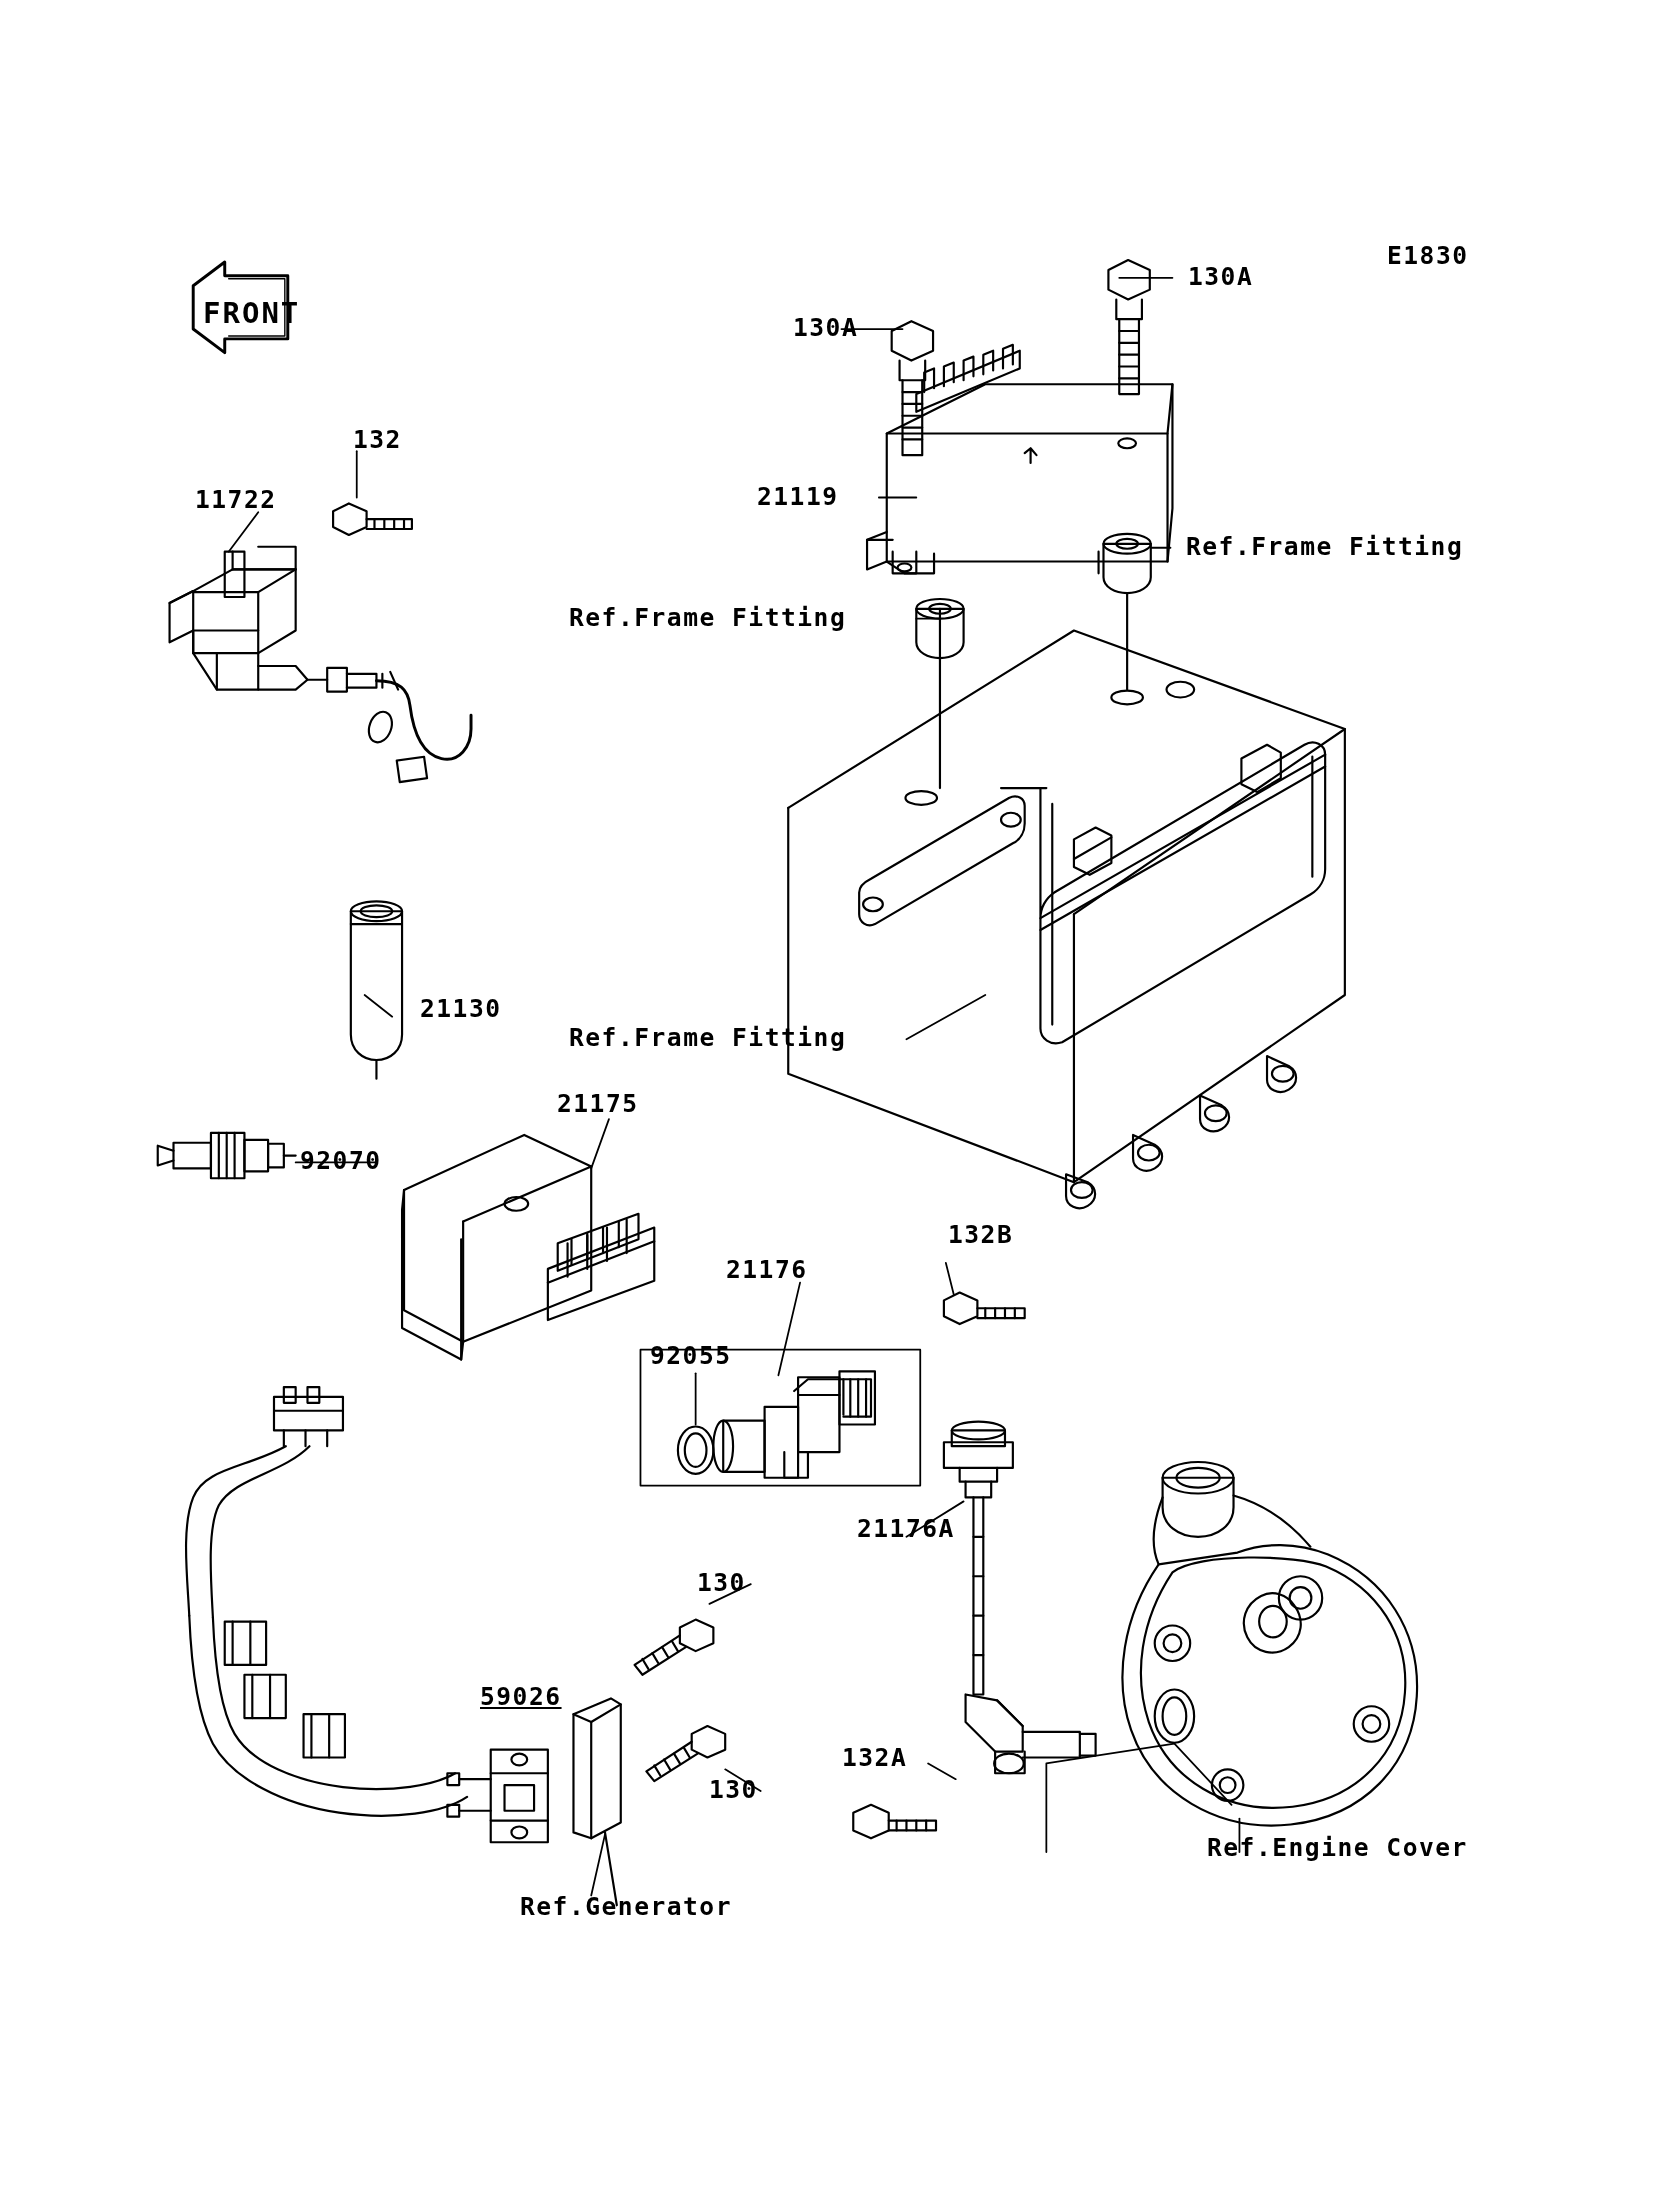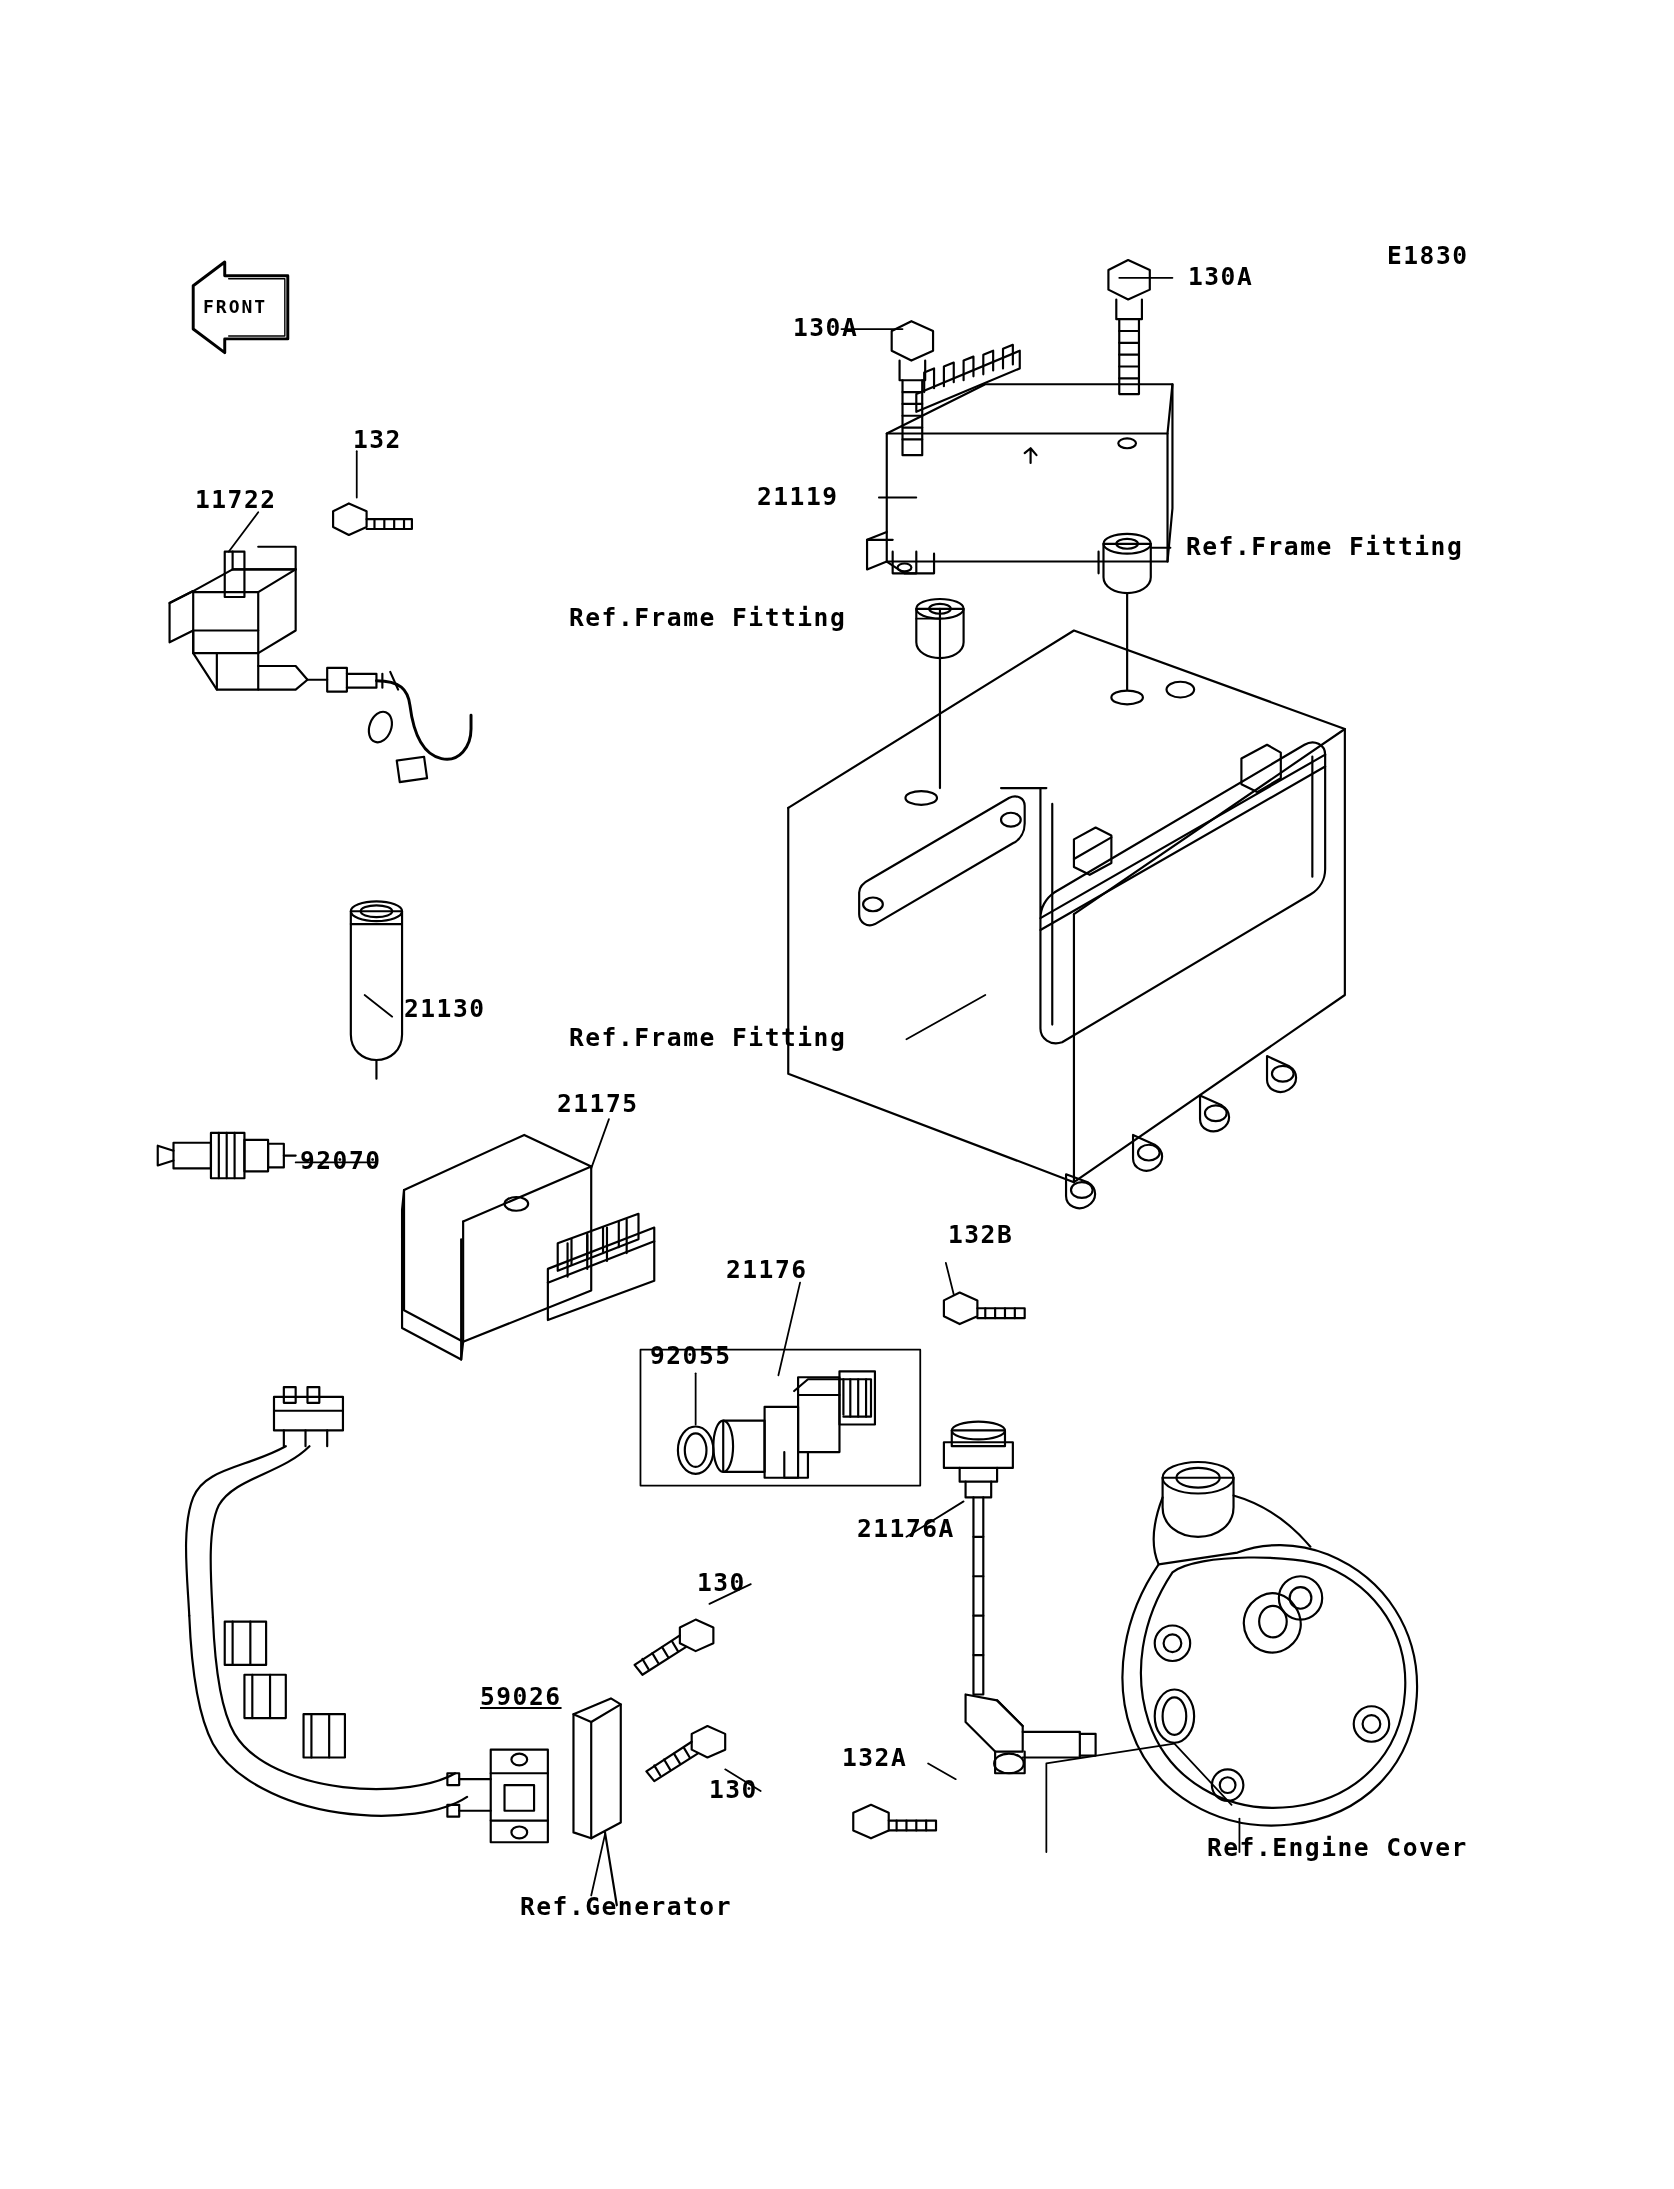--- a/index.html
+++ b/index.html
@@ -34,21 +34,21 @@
     top: 0;
     width: 1675px;
     height: 2190px;
   }
   .front-text {
     position: absolute;
     left: 203px;
     top: 296px;
     font-family: "DejaVu Sans Mono", monospace;
     font-weight: bold;
-    font-size: 18px;
+    font-size: 29px;
     letter-spacing: 2px;
   }
 </style>
 </head>
 <body>
 
 <div id="page">
 
   <svg class="diag-svg" viewBox="0 0 1700 2223">
     <g fill="none" stroke="#000" stroke-width="2.2" stroke-linejoin="round" stroke-linecap="round">
@@ -354,21 +354,21 @@
 
   <div class="lbl" style="left:1387px; top:244px;">E1830</div>
 
   <div class="lbl" style="left:353px; top:428px;">132</div>
   <div class="lbl" style="left:195px; top:488px;">11722</div>
   <div class="lbl" style="left:793px; top:316px;">130A</div>
   <div class="lbl" style="left:1188px; top:265px;">130A</div>
   <div class="lbl" style="left:757px; top:485px;">21119</div>
   <div class="lbl" style="left:1186px; top:535px;">Ref.Frame Fitting</div>
   <div class="lbl" style="left:569px; top:606px;">Ref.Frame Fitting</div>
-  <div class="lbl" style="left:404px; top:997px;">21130</div>
+  <div class="lbl" style="left:404px; top:997px;padding-left:16px;">21130</div>
   <div class="lbl" style="left:569px; top:1026px;">Ref.Frame Fitting</div>
   <div class="lbl" style="left:300px; top:1149px;">92070</div>
   <div class="lbl" style="left:557px; top:1092px;">21175</div>
   <div class="lbl" style="left:726px; top:1258px;">21176</div>
   <div class="lbl" style="left:948px; top:1223px;">132B</div>
   <div class="lbl" style="left:650px; top:1344px;text-align:right;">92055</div>
   <div class="lbl" style="left:813px; top:1517px;margin-left:44px;">21176A</div>
   <div class="lbl" style="left:697px; top:1571px;">130</div>
   <div class="lbl" style="left:480px; top:1685px;text-decoration:underline;">59026</div>
   <div class="lbl" style="left:709px; top:1778px;">130</div>

